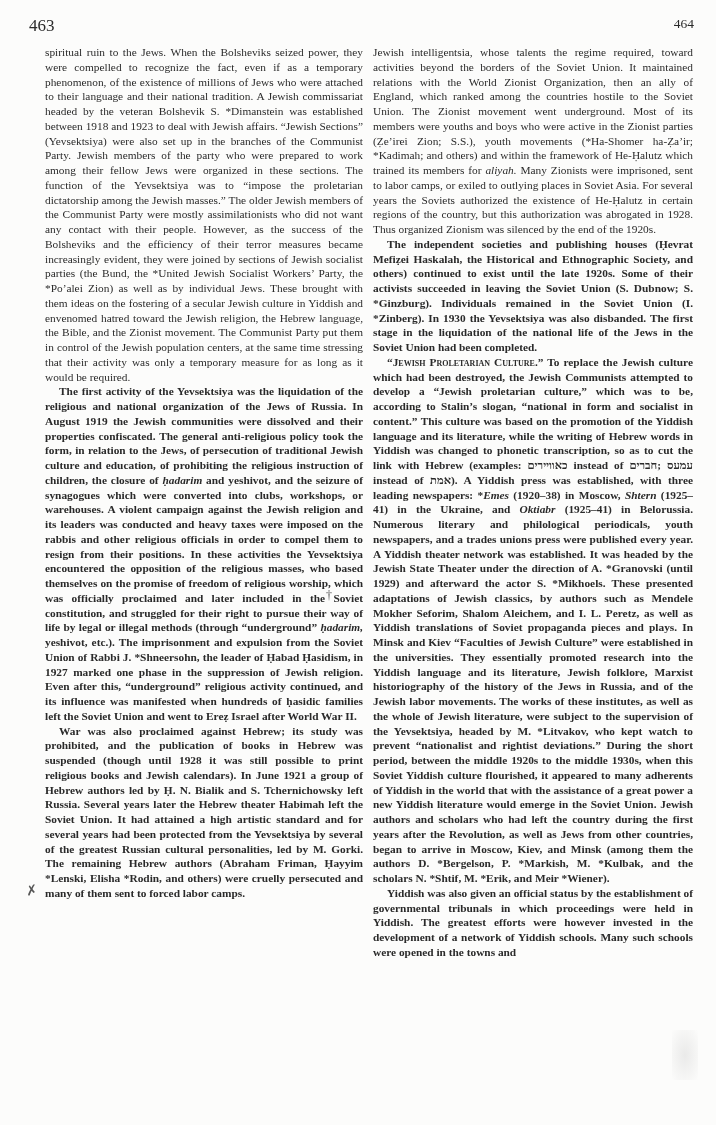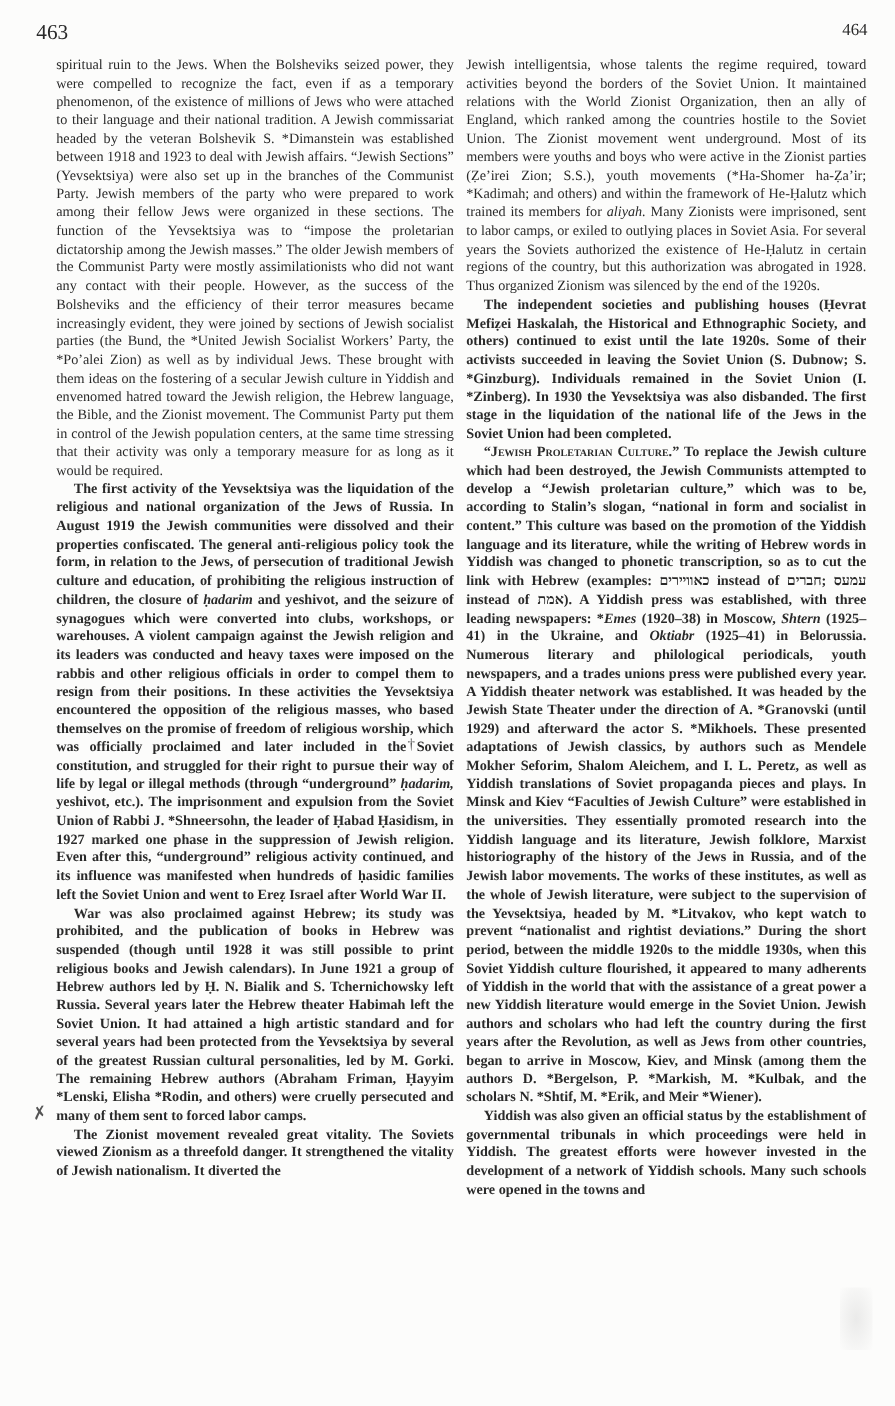--- a/index.html
+++ b/index.html
@@ -26,21 +26,20 @@
 
 <div class="header">
   <span class="pg-left">463</span>
   <span class="pg-right">464</span>
 </div>
 
 <div class="col col-left">
   <p>spiritual ruin to the Jews. When the Bolsheviks seized power, they were compelled to recognize the fact, even if as a temporary phenomenon, of the existence of millions of Jews who were attached to their language and their national tradition. A Jewish commissariat headed by the veteran Bolshevik S. *Dimanstein was established between 1918 and 1923 to deal with Jewish affairs. “Jewish Sections” (Yevsektsiya) were also set up in the branches of the Communist Party. Jewish members of the party who were prepared to work among their fellow Jews were organized in these sections. The function of the Yevsektsiya was to “impose the proletarian dictatorship among the Jewish masses.” The older Jewish members of the Communist Party were mostly assimilationists who did not want any contact with their people. However, as the success of the Bolsheviks and the efficiency of their terror measures became increasingly evident, they were joined by sections of Jewish socialist parties (the Bund, the *United Jewish Socialist Workers’ Party, the *Po’alei Zion) as well as by individual Jews. These brought with them ideas on the fostering of a secular Jewish culture in Yiddish and envenomed hatred toward the Jewish religion, the Hebrew language, the Bible, and the Zionist movement. The Communist Party put them in control of the Jewish population centers, at the same time stressing that their activity was only a temporary measure for as long as it would be required.</p>
   <p class="indent"><span>The first activity of the Yevsektsiya was the liquidation of the religious and national organization of the Jews of Russia. In August 1919 the Jewish communities were dissolved and their properties confiscated. The general anti-religious policy took the form, in relation to the Jews, of persecution of traditional Jewish culture and education, of prohibiting the religious instruction of children, the closure of </span><i>ḥadarim</i><span> and yeshivot, and the seizure of synagogues which were converted into clubs, workshops, or warehouses. A violent campaign against the Jewish religion and its leaders was conducted and heavy taxes were imposed on the rabbis and other religious officials in order to compel them to resign from their positions. In these activities the Yevsektsiya encountered the opposition of the religious masses, who based themselves on the promise of freedom of religious worship, which was officially proclaimed and later included in the Soviet constitution, and struggled for their right to pursue their way of life by legal or illegal methods (through “underground” </span><i>ḥadarim,</i><span> yeshivot, etc.). The imprisonment and expulsion from the Soviet Union of Rabbi J. *Shneersohn, the leader of Ḥabad Ḥasidism, in 1927 marked one phase in the suppression of Jewish religion. Even after this, “underground” religious activity continued, and its influence was manifested when hundreds of ḥasidic families left the Soviet Union and went to Ereẓ Israel after World War II.</span></p>
   <p class="indent">War was also proclaimed against Hebrew; its study was prohibited, and the publication of books in Hebrew was suspended (though until 1928 it was still possible to print religious books and Jewish calendars). In June 1921 a group of Hebrew authors led by Ḥ. N. Bialik and S. Tchernichowsky left Russia. Several years later the Hebrew theater Habimah left the Soviet Union. It had attained a high artistic standard and for several years had been protected from the Yevsektsiya by several of the greatest Russian cultural personalities, led by M. Gorki. The remaining Hebrew authors (Abraham Friman, Ḥayyim *Lenski, Elisha *Rodin, and others) were cruelly persecuted and many of them sent to forced labor camps.</p>
-  <p class="indent">The Zionist movement revealed great vitality. The Soviets viewed Zionism as a threefold danger. It strengthened the vitality of Jewish nationalism. It diverted the</p>
 </div>
 
 <div class="col col-right">
   <p><span>Jewish intelligentsia, whose talents the regime required, toward activities beyond the borders of the Soviet Union. It maintained relations with the World Zionist Organization, then an ally of England, which ranked among the countries hostile to the Soviet Union. The Zionist movement went underground. Most of its members were youths and boys who were active in the Zionist parties (Ẓe’irei Zion; S.S.), youth movements (*Ha-Shomer ha-Ẓa’ir; *Kadimah; and others) and within the framework of He-Ḥalutz which trained its members for </span><i>aliyah.</i><span> Many Zionists were imprisoned, sent to labor camps, or exiled to outlying places in Soviet Asia. For several years the Soviets authorized the existence of He-Ḥalutz in certain regions of the country, but this authorization was abrogated in 1928. Thus organized Zionism was silenced by the end of the 1920s.</span></p>
   <p class="indent">The independent societies and publishing houses (Ḥevrat Mefiẓei Haskalah, the Historical and Ethnographic Society, and others) continued to exist until the late 1920s. Some of their activists succeeded in leaving the Soviet Union (S. Dubnow; S. *Ginzburg). Individuals remained in the Soviet Union (I. *Zinberg). In 1930 the Yevsektsiya was also disbanded. The first stage in the liquidation of the national life of the Jews in the Soviet Union had been completed.</p>
   <p class="indent"><span class="sc">“Jewish Proletarian Culture.”</span><span> To replace the Jewish culture which had been destroyed, the Jewish Communists attempted to develop a “Jewish proletarian culture,” which was to be, according to Stalin’s slogan, “national in form and socialist in content.” This culture was based on the promotion of the Yiddish language and its literature, while the writing of Hebrew words in Yiddish was changed to phonetic transcription, so as to cut the link with Hebrew (examples: </span><span dir="rtl">כאווײרים</span><span> instead of </span><span dir="rtl">חברים</span><span>; </span><span dir="rtl">עמעס</span><span> instead of </span><span dir="rtl">אמת</span><span>). A Yiddish press was established, with three leading newspapers: *</span><i>Emes</i><span> (1920–38) in Moscow, </span><i>Shtern</i><span> (1925–41) in the Ukraine, and </span><i>Oktiabr</i><span> (1925–41) in Belorussia. Numerous literary and philological periodicals, youth newspapers, and a trades unions press were published every year. A Yiddish theater network was established. It was headed by the Jewish State Theater under the direction of A. *Granovski (until 1929) and afterward the actor S. *Mikhoels. These presented adaptations of Jewish classics, by authors such as Mendele Mokher Seforim, Shalom Aleichem, and I. L. Peretz, as well as Yiddish translations of Soviet propaganda pieces and plays. In Minsk and Kiev “Faculties of Jewish Culture” were established in the universities. They essentially promoted research into the Yiddish language and its literature, Jewish folklore, Marxist historiography of the history of the Jews in Russia, and of the Jewish labor movements. The works of these institutes, as well as the whole of Jewish literature, were subject to the supervision of the Yevsektsiya, headed by M. *Litvakov, who kept watch to prevent “nationalist and rightist deviations.” During the short period, between the middle 1920s to the middle 1930s, when this Soviet Yiddish culture flourished, it appeared to many adherents of Yiddish in the world that with the assistance of a great power a new Yiddish literature would emerge in the Soviet Union. Jewish authors and scholars who had left the country during the first years after the Revolution, as well as Jews from other countries, began to arrive in Moscow, Kiev, and Minsk (among them the authors D. *Bergelson, P. *Markish, M. *Kulbak, and the scholars N. *Shtif, M. *Erik, and Meir *Wiener).</span></p>
   <p class="indent">Yiddish was also given an official status by the establishment of governmental tribunals in which proceedings were held in Yiddish. The greatest efforts were however invested in the development of a network of Yiddish schools. Many such schools were opened in the towns and</p>
 </div>
 
 <span class="mark mark-x">✗</span>

